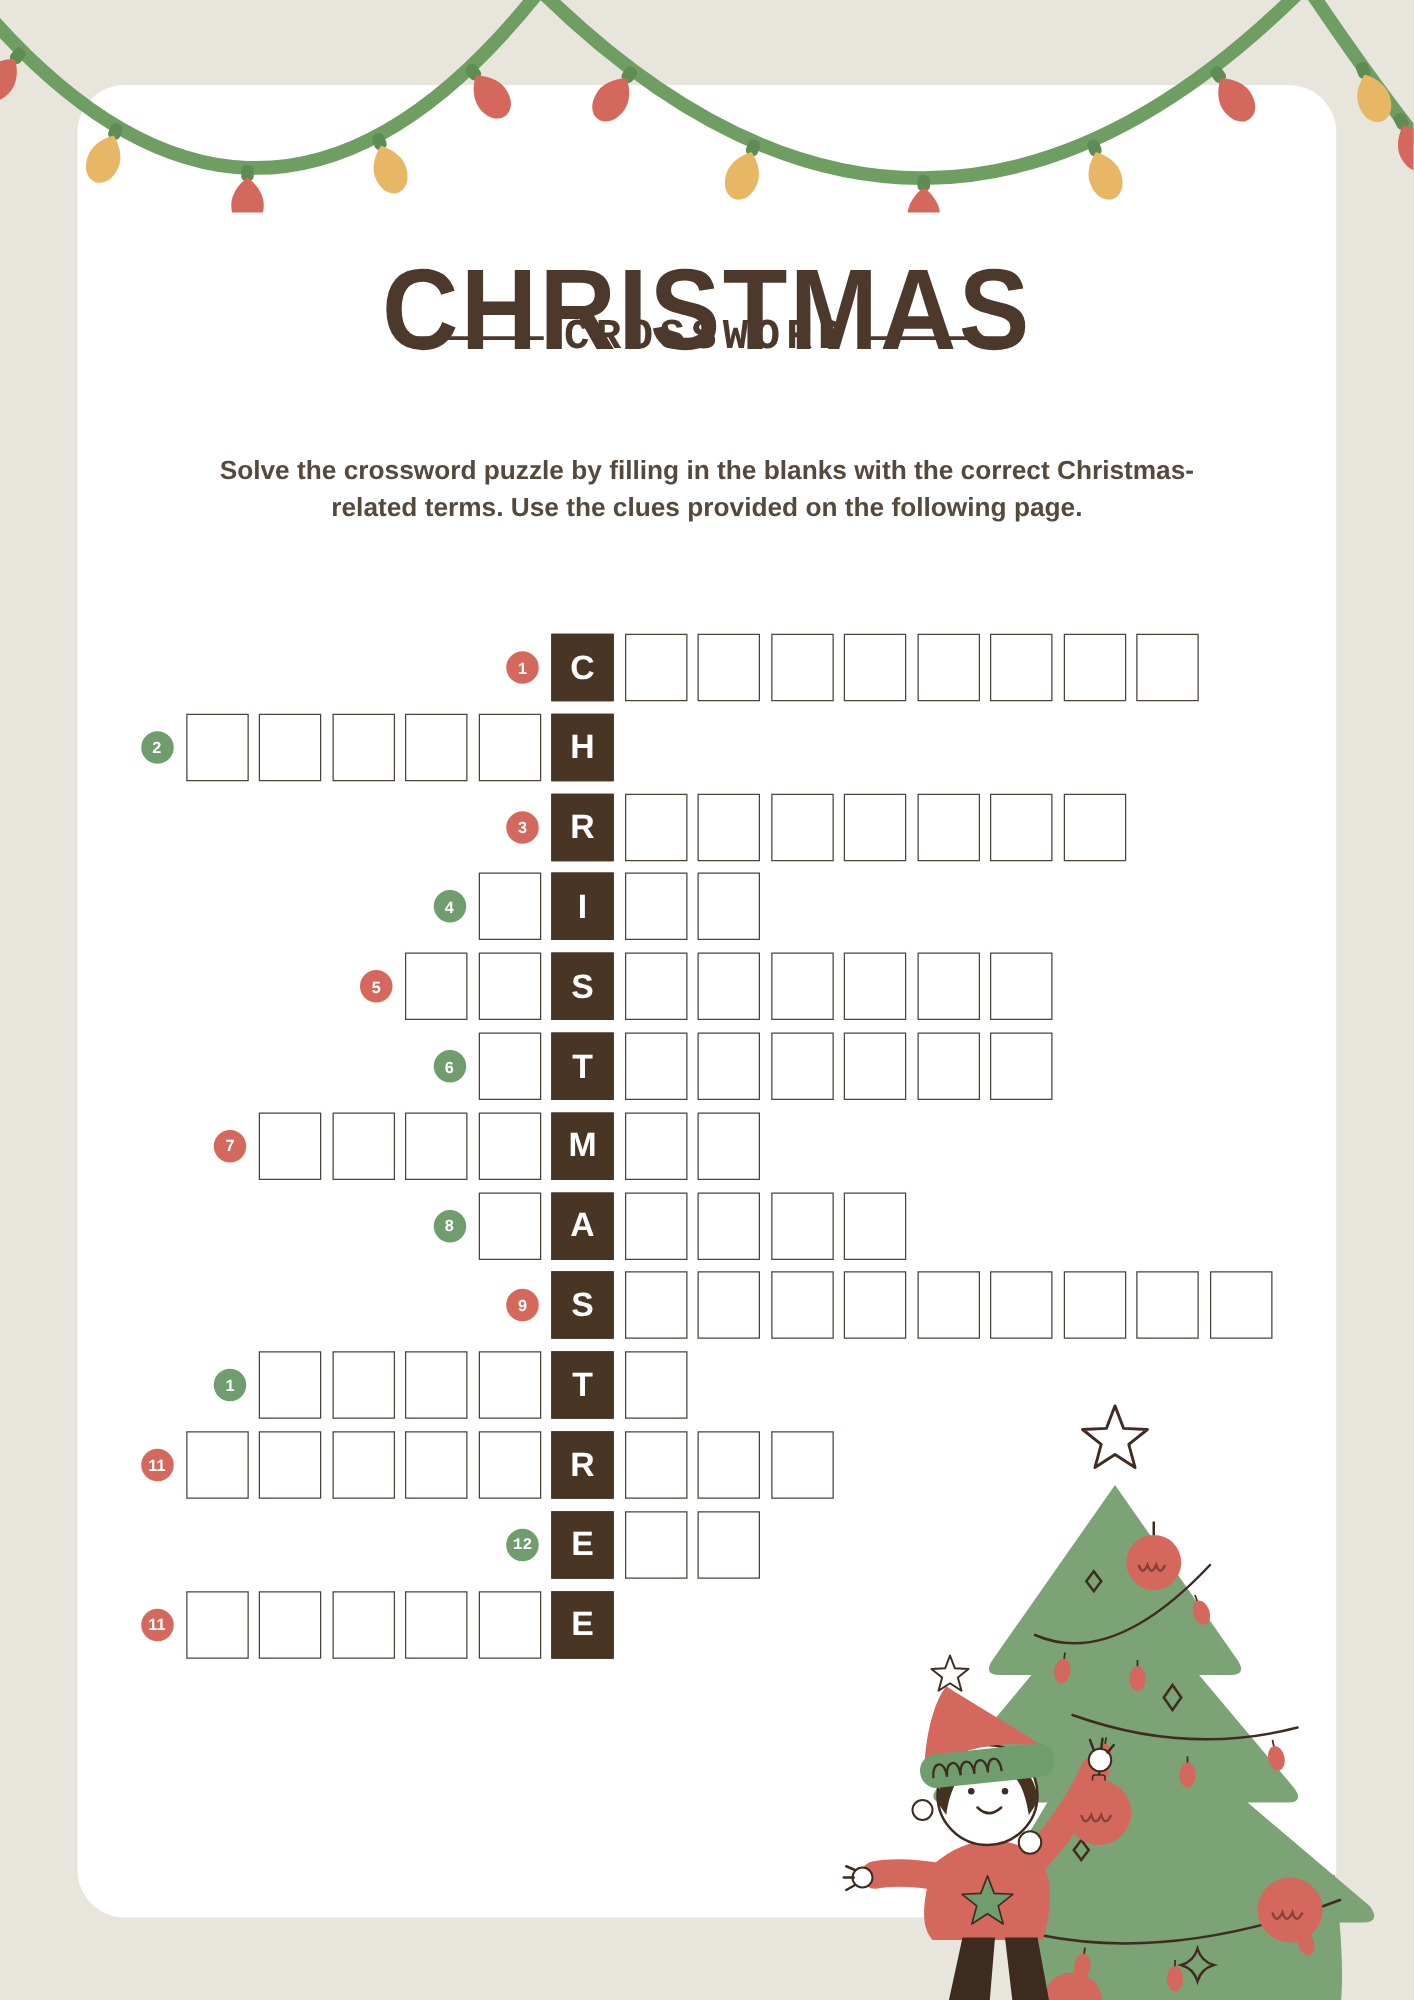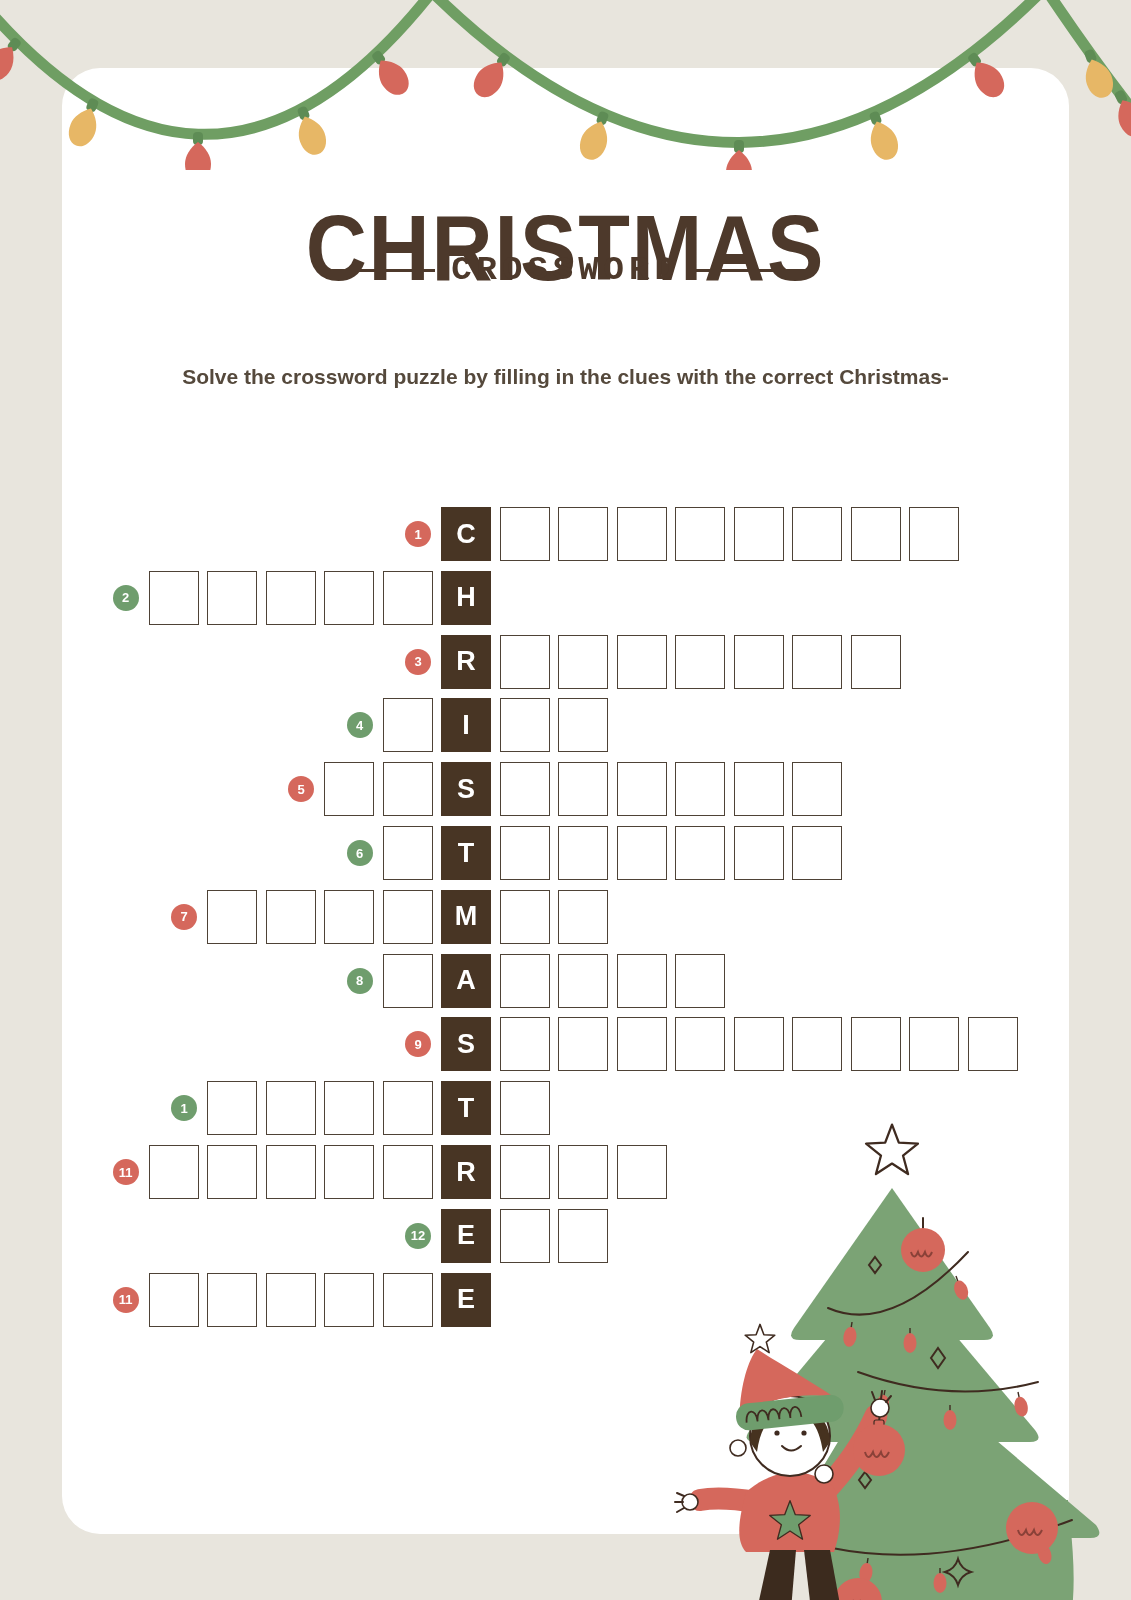--- a/index.html
+++ b/index.html
@@ -43,21 +43,22 @@
 
   <h1 class="title">CHRISTMAS</h1>
 
   <div class="subtitle-row">
     <span class="subtitle-line"></span>
     <span class="subtitle">CROSSWORD</span>
     <span class="subtitle-line"></span>
   </div>
 
   <div class="instructions">
-    <div>Solve the crossword puzzle by filling in the clues with the correct Christmas-</div>
+    <div>Solve the crossword puzzle by filling in the blanks with the correct Christmas-</div>
+    <div>related terms. Use the clues provided on the following page.</div>
   </div>
 
   <div id="grid">
       <div class="badge red" style="left: 405px; top: 521px;">1</div>
       <div class="cell dark" style="left: 441px; top: 507px;">C</div>
       <div class="cell" style="left: 499.5px; top: 507px;"></div>
       <div class="cell" style="left: 558px; top: 507px;"></div>
       <div class="cell" style="left: 616.5px; top: 507px;"></div>
       <div class="cell" style="left: 675px; top: 507px;"></div>
       <div class="cell" style="left: 733.5px; top: 507px;"></div>
@@ -140,21 +141,21 @@
       <div class="badge red" style="left: 112.5px; top: 1159px;">11</div>
       <div class="cell" style="left: 148.5px; top: 1145px;"></div>
       <div class="cell" style="left: 207px; top: 1145px;"></div>
       <div class="cell" style="left: 265.5px; top: 1145px;"></div>
       <div class="cell" style="left: 324px; top: 1145px;"></div>
       <div class="cell" style="left: 382.5px; top: 1145px;"></div>
       <div class="cell dark" style="left: 441px; top: 1145px;">R</div>
       <div class="cell" style="left: 499.5px; top: 1145px;"></div>
       <div class="cell" style="left: 558px; top: 1145px;"></div>
       <div class="cell" style="left: 616.5px; top: 1145px;"></div>
-      <div class="badge green" style="left: 405px; top: 1222.8px;">12</div>
+      <div class="badge green" style="left: 405px; top: 1222.8px; font-family: Liberation Mono, monospace;">12</div>
       <div class="cell dark" style="left: 441px; top: 1208.8px;">E</div>
       <div class="cell" style="left: 499.5px; top: 1208.8px;"></div>
       <div class="cell" style="left: 558px; top: 1208.8px;"></div>
       <div class="badge red" style="left: 112.5px; top: 1286.6px;">11</div>
       <div class="cell" style="left: 148.5px; top: 1272.6px;"></div>
       <div class="cell" style="left: 207px; top: 1272.6px;"></div>
       <div class="cell" style="left: 265.5px; top: 1272.6px;"></div>
       <div class="cell" style="left: 324px; top: 1272.6px;"></div>
       <div class="cell" style="left: 382.5px; top: 1272.6px;"></div>
       <div class="cell dark" style="left: 441px; top: 1272.6px;">E</div>

